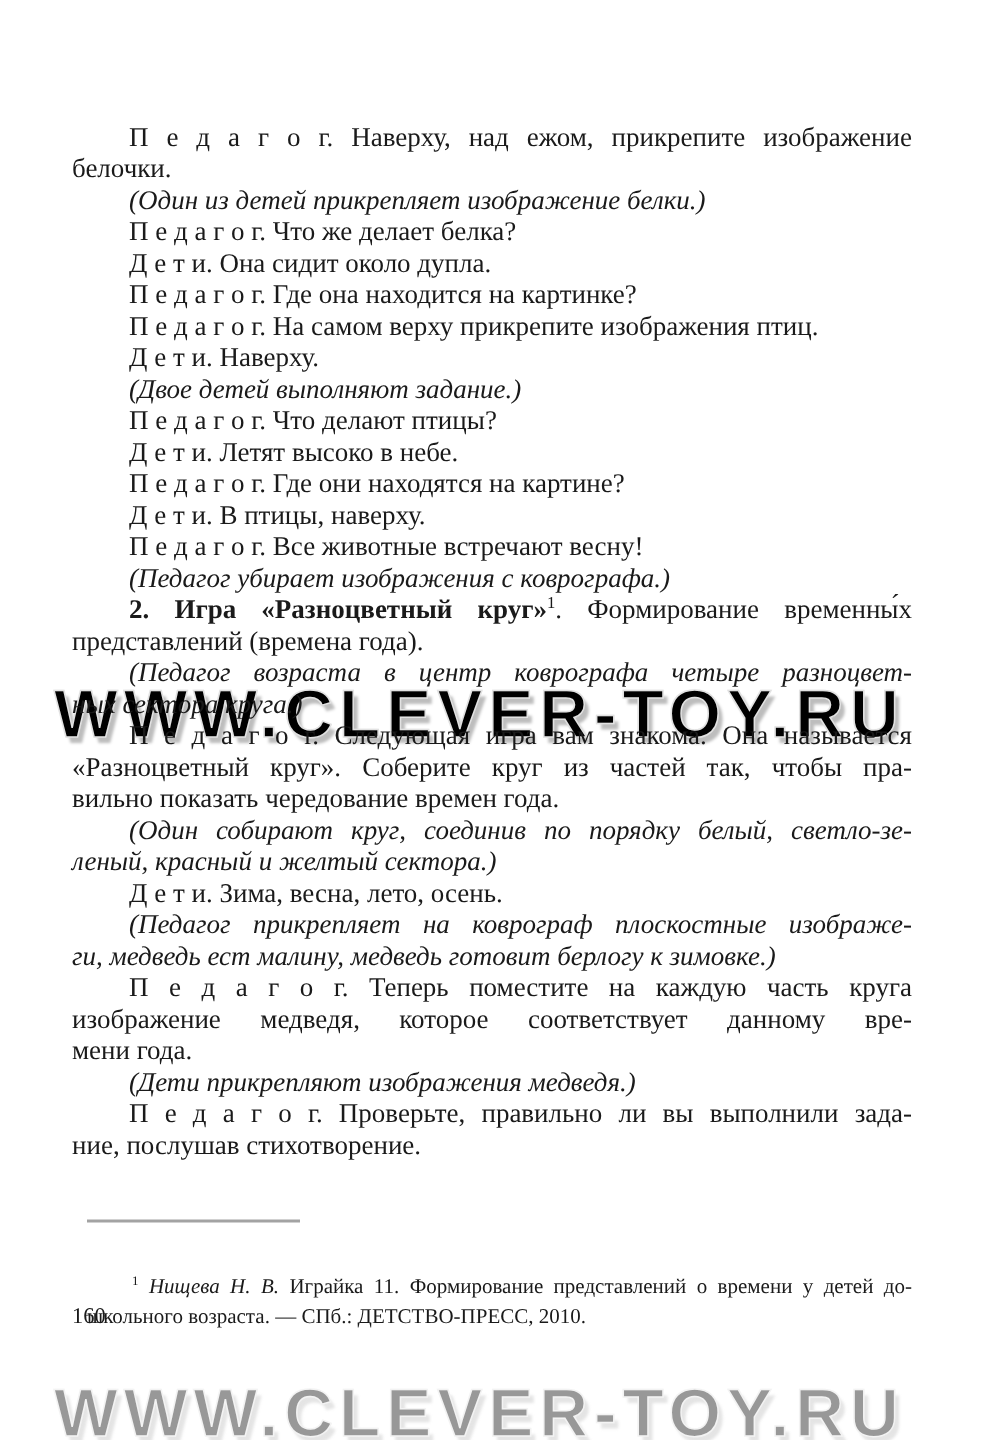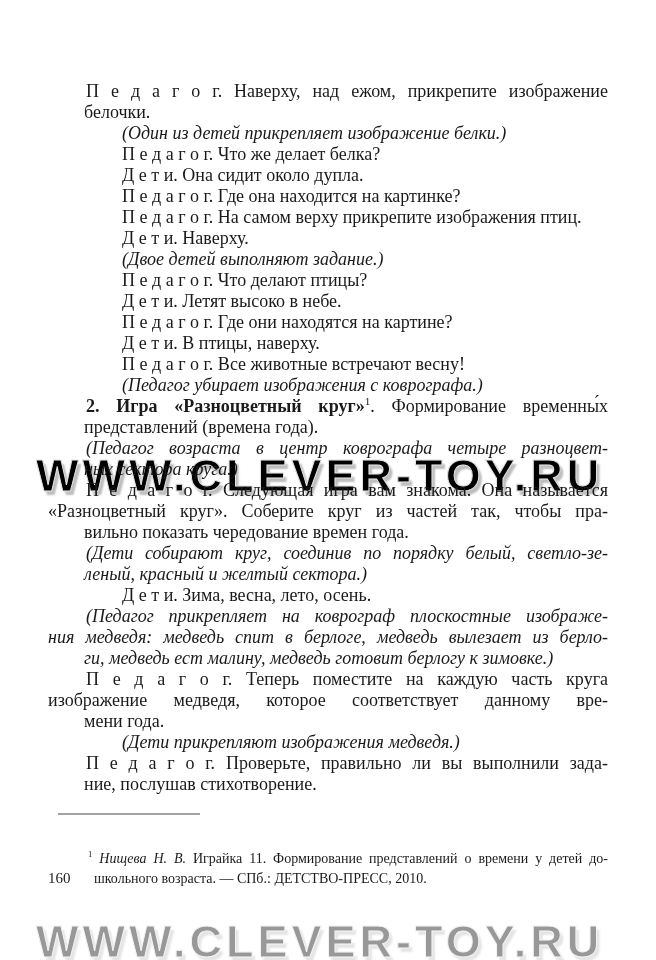--- a/index.html
+++ b/index.html
@@ -33,21 +33,21 @@
     position: absolute;
     left: 48px;
     top: 81px;
     width: 560px;
     font-size: 18px;
     line-height: 21px;
     z-index: 1;
   }
   .para { margin: 0; }
   .line { text-align: justify; text-align-last: justify; }
-  .line.last { text-align: center; text-align-last: left; margin-left: 36px; }
+  .line.last { text-align: center; text-align-last: left; }
   .para .line:first-child { text-indent: 38px; }
   .b { font-weight: bold; }
   .i { font-style: italic; }
   sup { font-size: 0.62em; line-height: 0; vertical-align: super; }
   .footnote-rule {
     position: absolute;
     left: 58px;
     top: 813px;
     width: 142px;
     height: 2px;
@@ -129,29 +129,28 @@
       <div class="para">
         <div class="line"><span class="i">(Педагог возраста в центр коврографа четыре разноцвет-</span></div>
         <div class="line last"><span class="i">ных сектора круга.)</span></div>
       </div>
       <div class="para">
         <div class="line"><span>П е д а г о г. Следующая игра вам знакома. Она называется</span></div>
         <div class="line"><span>«Разноцветный круг». Соберите круг из частей так, чтобы пра-</span></div>
         <div class="line last"><span>вильно показать чередование времен года.</span></div>
       </div>
       <div class="para">
-        <div class="line"><span class="i">(Дети собирают круг, соединив по порядку белый, светло-зе-</span></div>
+        <div class="line"><span class="i">(Один собирают круг, соединив по порядку белый, светло-зе-</span></div>
         <div class="line last"><span class="i">леный, красный и желтый сектора.)</span></div>
       </div>
       <div class="para">
         <div class="line last"><span>Д е т и. Зима, весна, лето, осень.</span></div>
       </div>
       <div class="para">
         <div class="line"><span class="i">(Педагог прикрепляет на коврограф плоскостные изображе-</span></div>
-        <div class="line"><span class="i">ния медведя: медведь спит в берлоге, медведь вылезает из берло-</span></div>
         <div class="line last"><span class="i">ги, медведь ест малину, медведь готовит берлогу к зимовке.)</span></div>
       </div>
       <div class="para">
         <div class="line"><span>П е д а г о г. Теперь поместите на каждую часть круга</span></div>
         <div class="line"><span>изображение медведя, которое соответствует данному вре-</span></div>
         <div class="line last"><span>мени года.</span></div>
       </div>
       <div class="para">
         <div class="line last"><span class="i">(Дети прикрепляют изображения медведя.)</span></div>
       </div>

